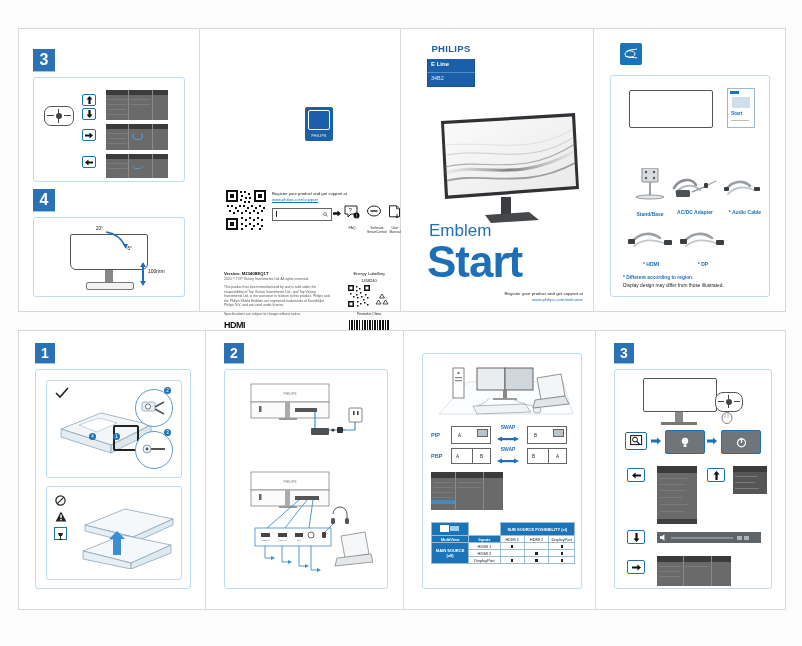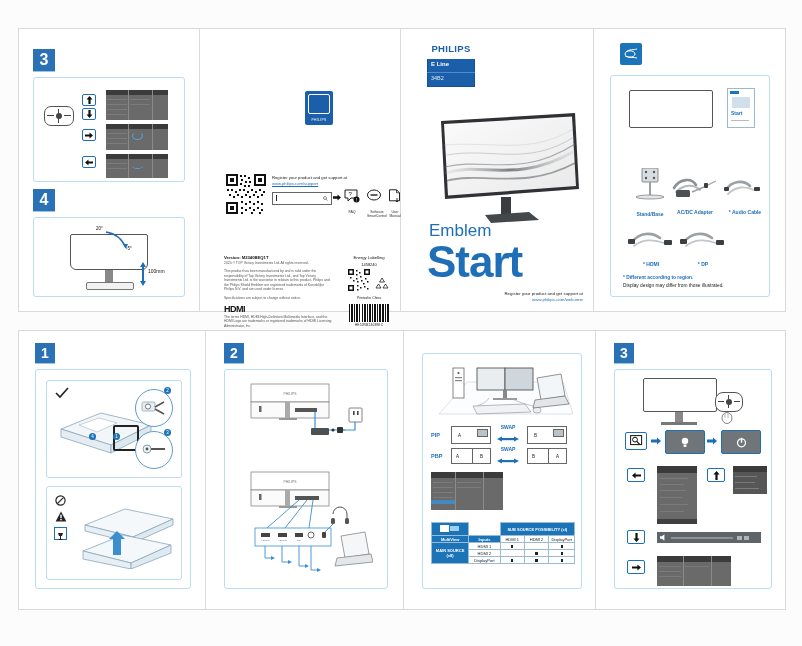--- a/index.html
+++ b/index.html
@@ -179,21 +179,21 @@
           <path d="M2 2 Q 16 4 22 18" stroke="#1f6fb8" stroke-width="1.6" fill="none"></path>
           <path d="M22 18 l-3 -4 l5 0 z" fill="#1f6fb8"></path>
         </svg>
         <svg style="position:absolute;left:104px;top:44px;" width="10" height="24" viewBox="0 0 10 24">
           <path d="M5 0 L8 5 L6 5 L6 19 L8 19 L5 24 L2 19 L4 19 L4 5 L2 5 Z" fill="#1f6fb8"></path>
         </svg>
         <div style="position:absolute;left:114px;top:50px;font-size:5px;color:#111;">100mm</div>
       </div>
     </div>
 
-    <div class="cell" style="left:181px;top:0;width:200px;height:282px;">
+    <div class="cell" style="left:181px;top:16px;width:200px;height:282px;">
 
       <div style="position:absolute;left:105px;top:62px;width:28px;height:34px;background:#1b5faa;border-radius:2px;">
         <div style="position:absolute;left:3px;top:3px;right:3px;bottom:11px;border:1px solid #fff;border-radius:2px;"></div>
         <div style="position:absolute;left:0;right:0;bottom:3px;text-align:center;color:#fff;font-size:3.4px;letter-spacing:0.3px;">PHILIPS</div>
       </div>
 
       <div class="qr" style="position:absolute;left:25px;top:144px;width:42px;height:42px;">
         <svg width="42" height="42" viewBox="0 0 42 42">
           <rect width="42" height="42" fill="#fff"></rect>
           <g fill="#111">

